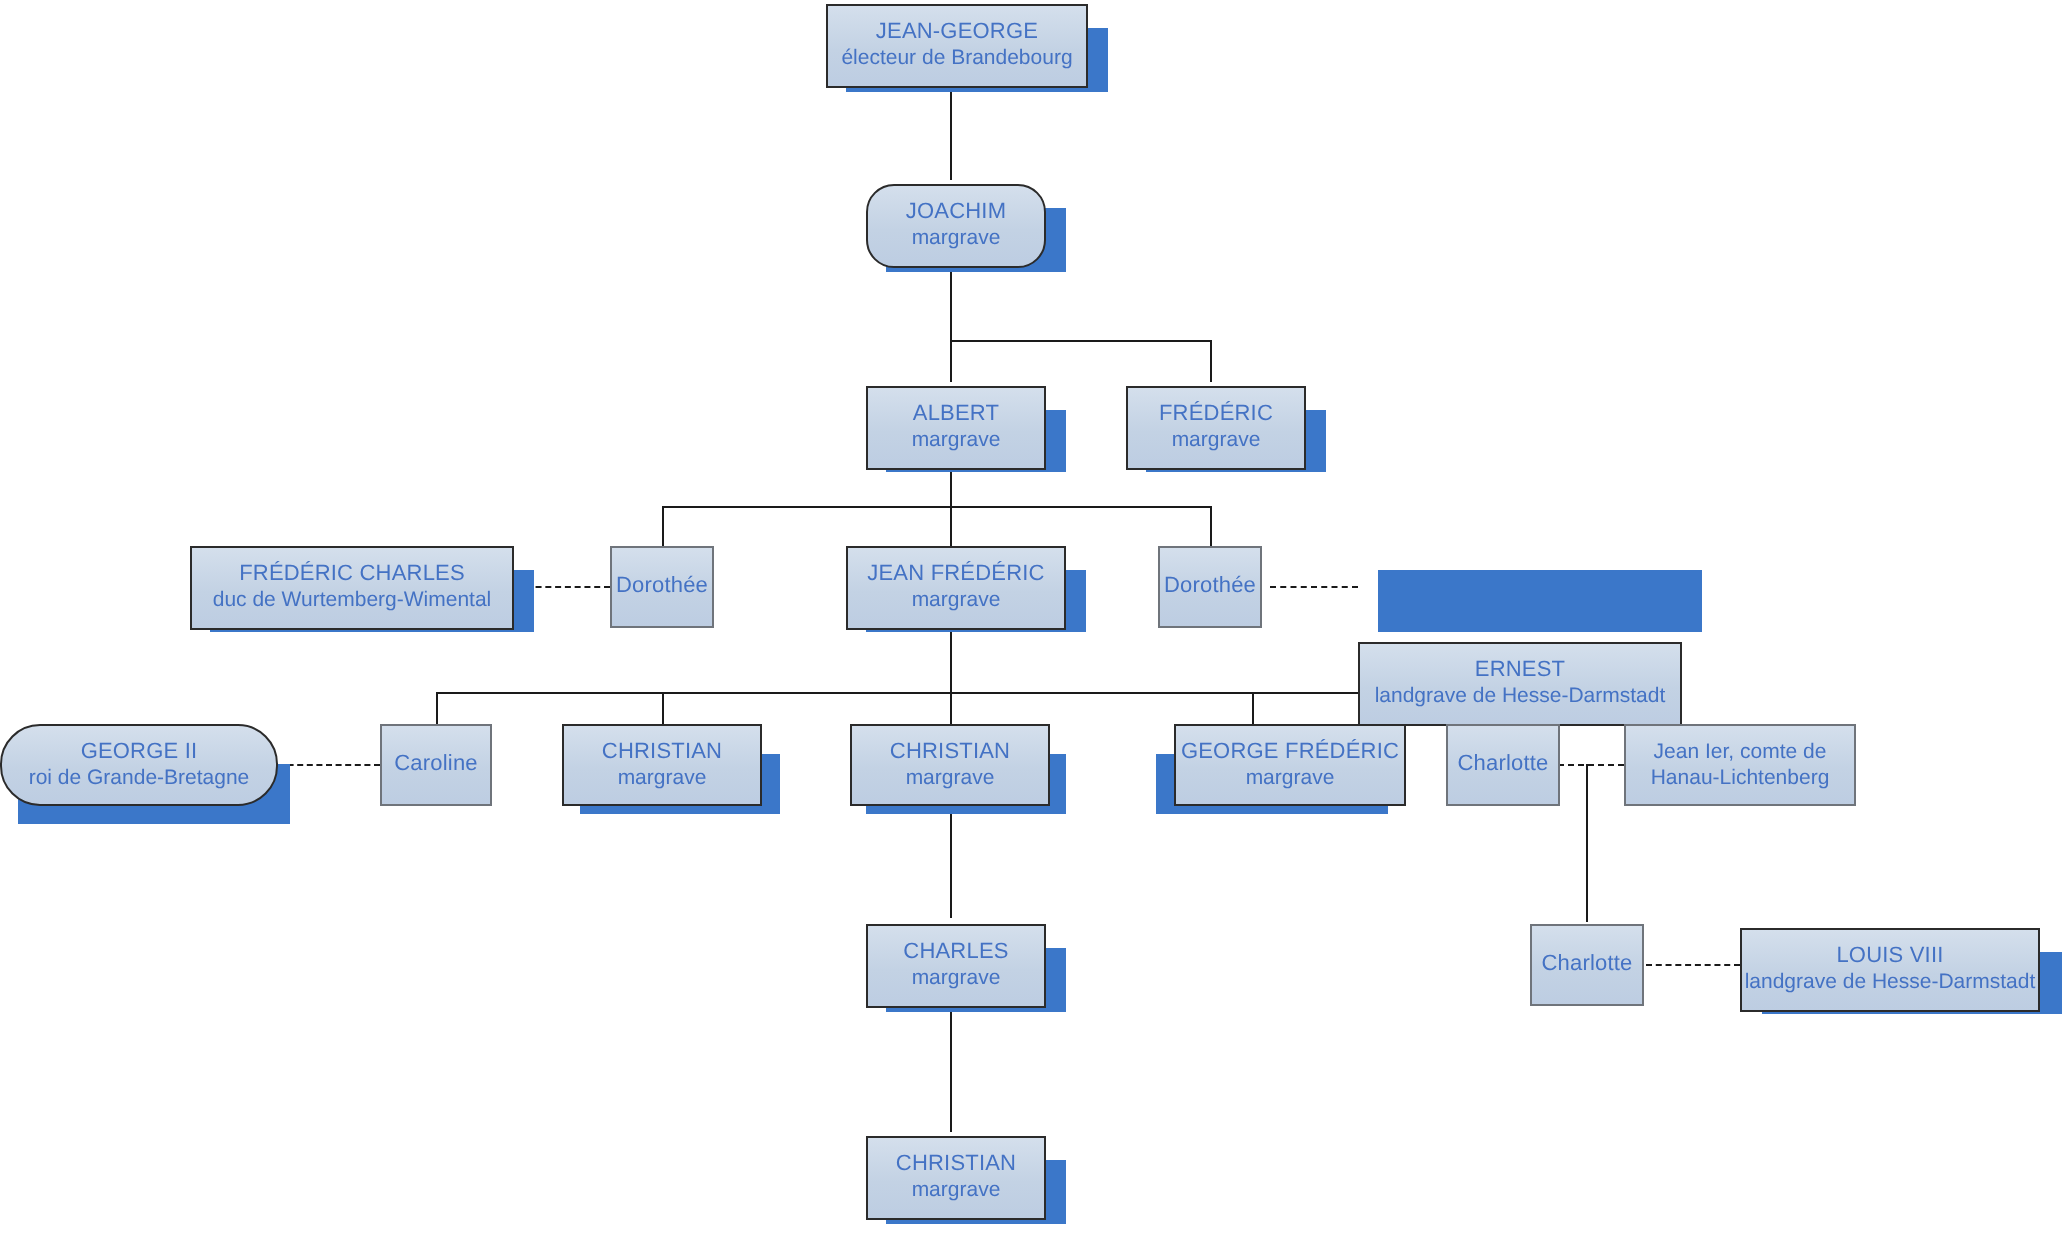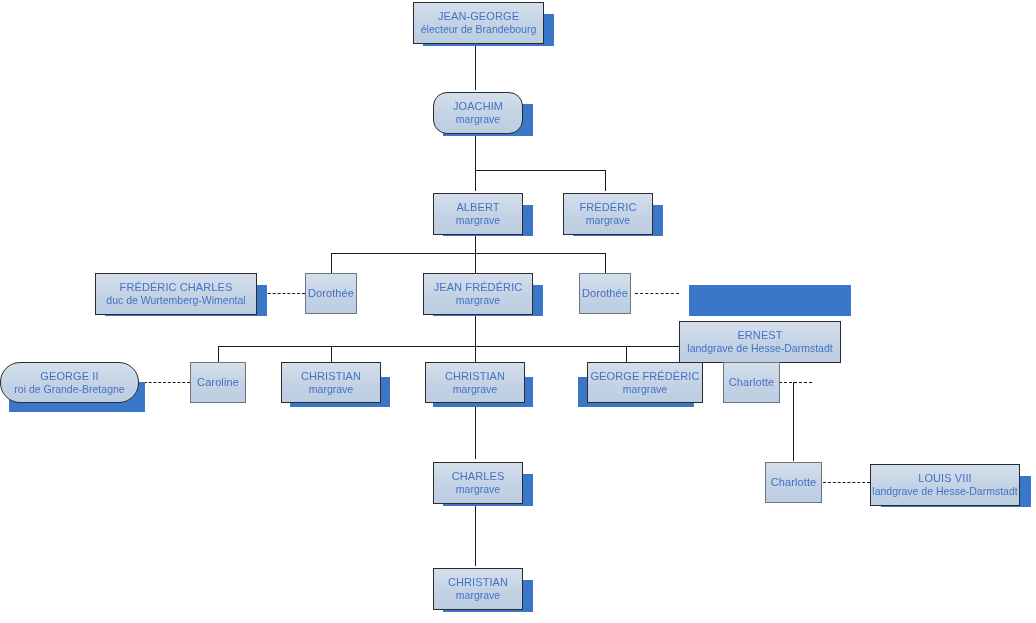--- a/index.html
+++ b/index.html
@@ -188,20 +188,24 @@
 
   <div class="node main" style="left:568px; top:362px; width:116px; height:41px;margin-left:19px;">
     <div class="nm">GEORGE FRÉDÉRIC</div>
     <div class="ttl">margrave</div>
   </div>
 
   <div class="node spouse" style="left:723px; top:362px; width:57px; height:41px;">
     <div class="nm">Charlotte</div>
   </div>
 
+  <div class="node spouse wrap" style="left:812px; top:362px; width:116px; height:41px;">
+    <div class="ttl">Jean Ier, comte de</div>
+    <div class="ttl">Hanau-Lichtenberg</div>
+  </div>
 
   <div class="node main" style="left:433px; top:462px; width:90px; height:42px;">
     <div class="nm">CHARLES</div>
     <div class="ttl">margrave</div>
   </div>
 
   <div class="node spouse" style="left:765px; top:462px; width:57px; height:41px;">
     <div class="nm">Charlotte</div>
   </div>
 

